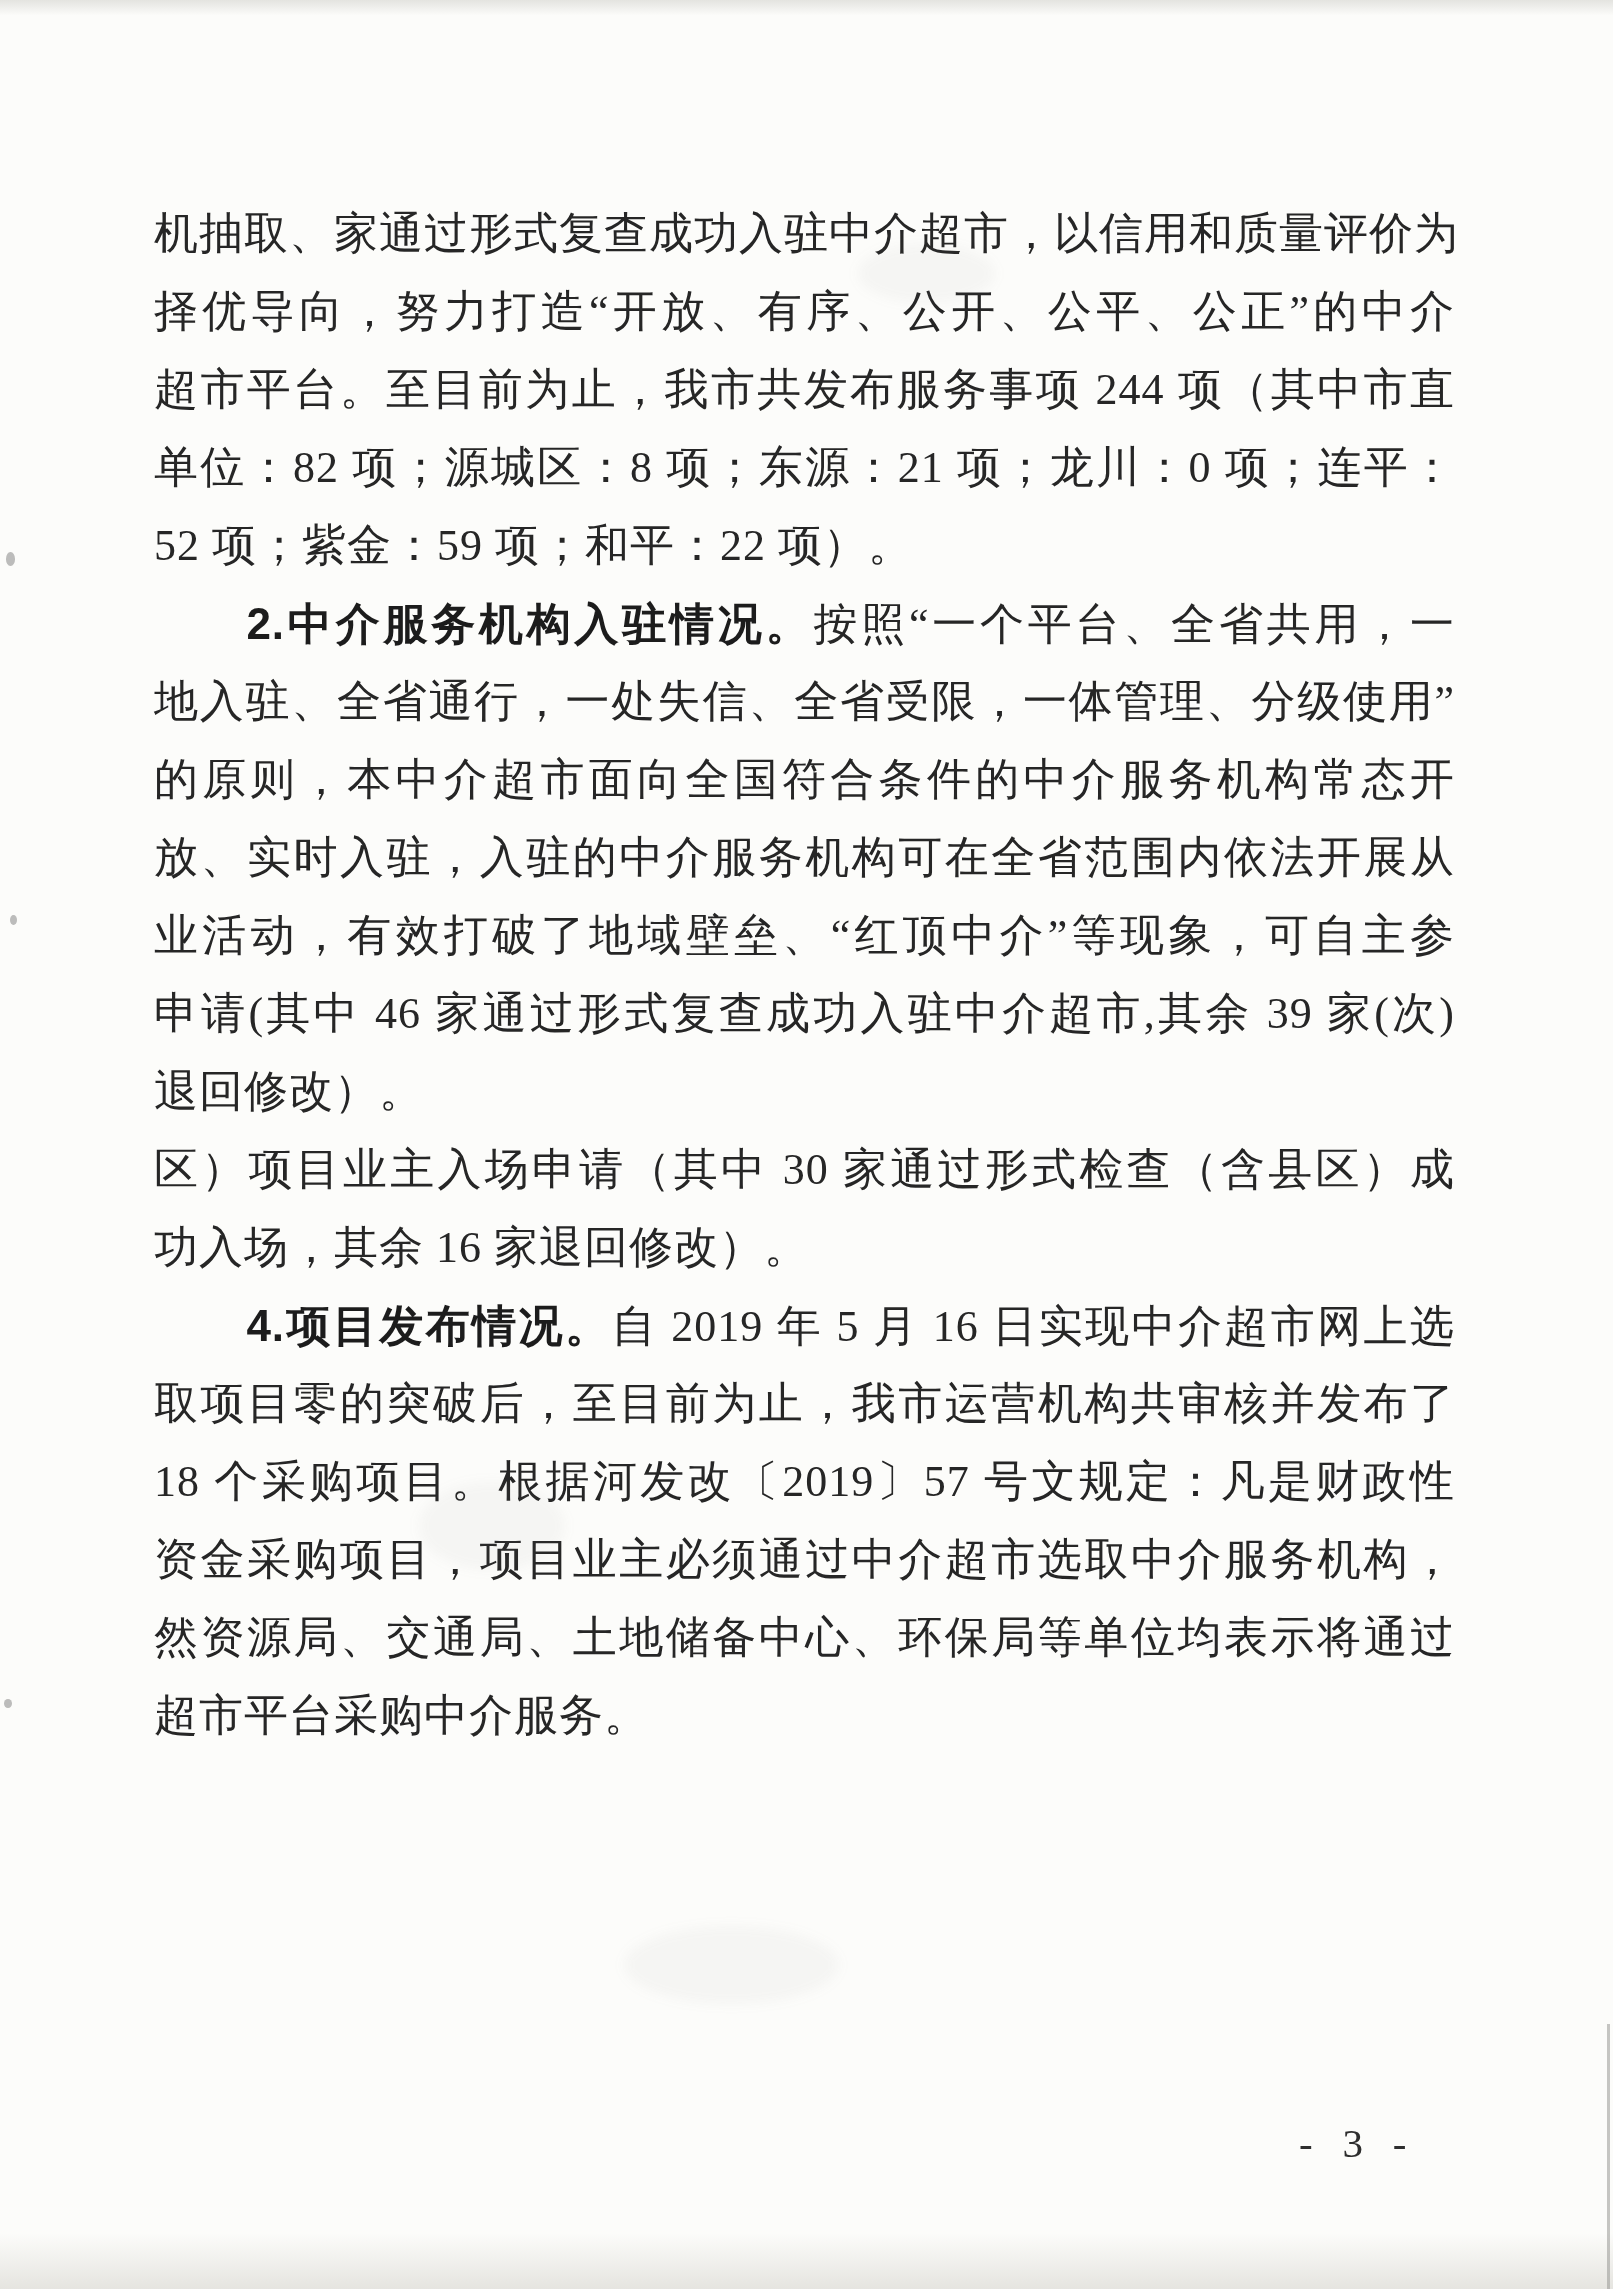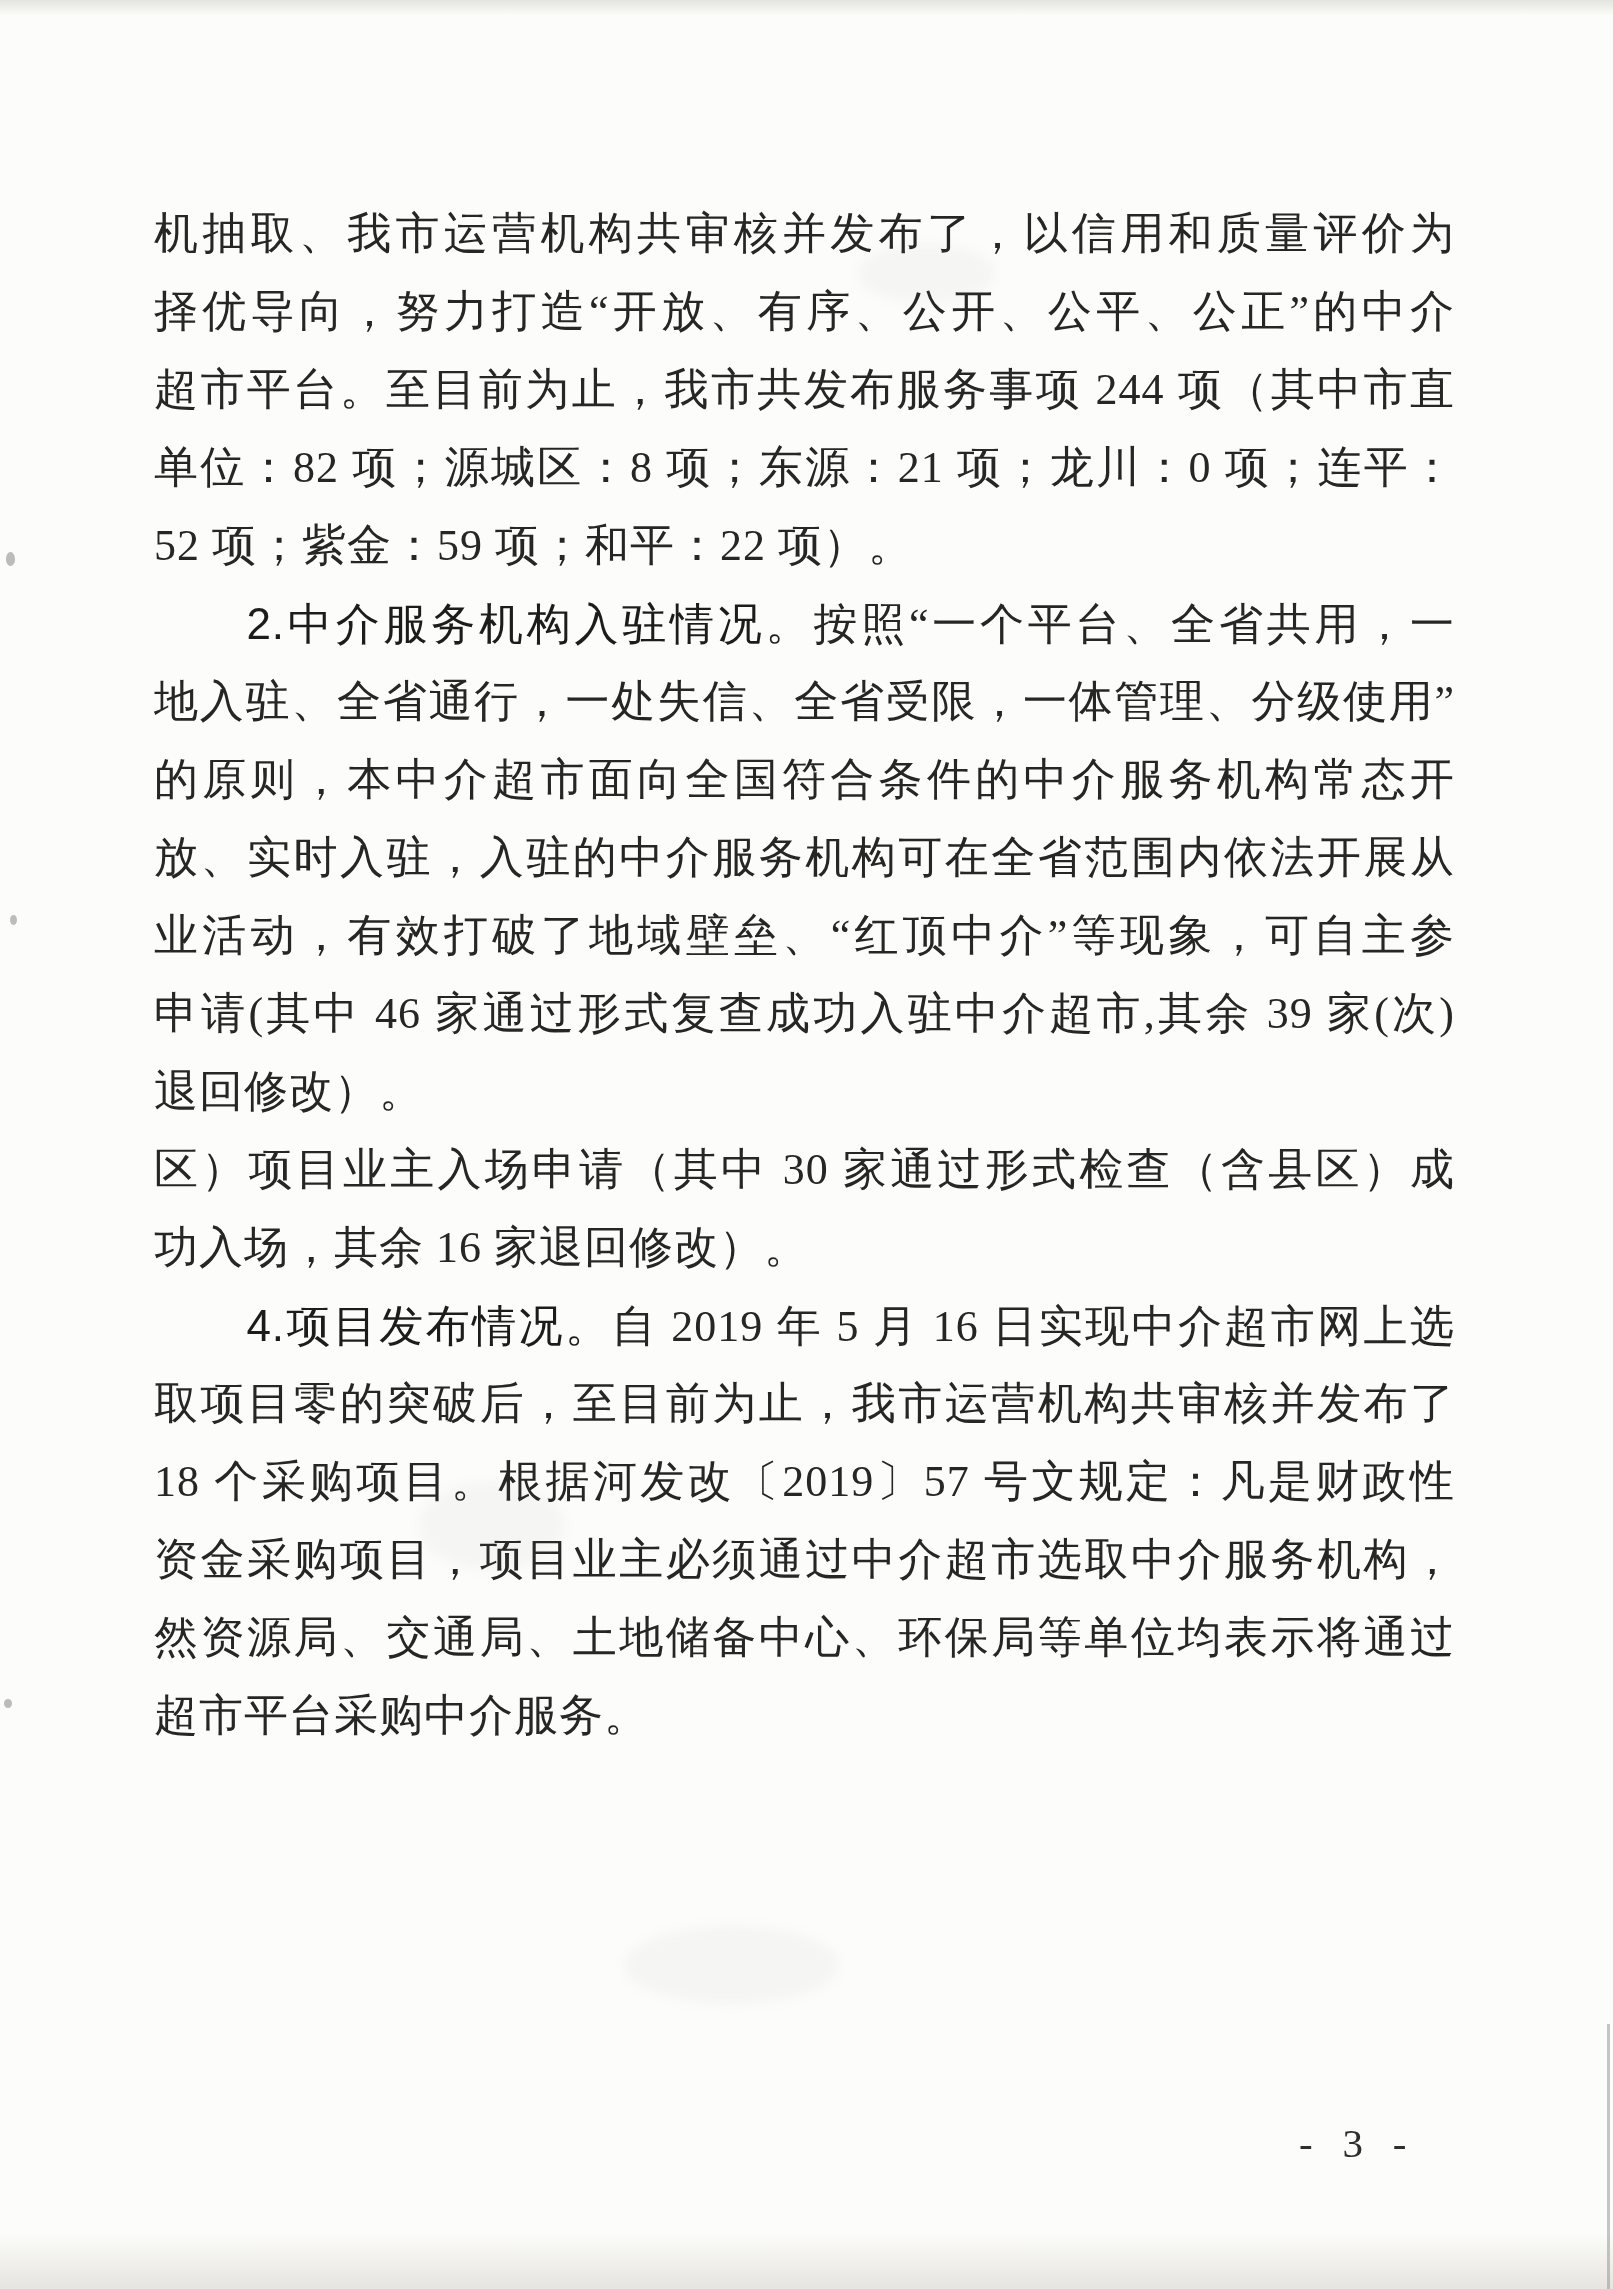--- a/index.html
+++ b/index.html
@@ -40,21 +40,21 @@
     white-space: nowrap;
     text-align: justify;
     text-align-last: justify;
   }
   .line.last {
     text-align: right;
     text-align-last: left;
   }
   .line.indent { text-indent: 2.1em; }
   .head {
-    font-weight: 400;
+    font-weight: 700;
     font-family: "Liberation Sans", sans-serif;
     color: #1c1c1c;
   }
   
   .page-number {
     position: absolute;
     left: 1299px;
     top: 2114px;
     font-size: 41px;
     line-height: 59px;
@@ -81,21 +81,21 @@
   .blotch.b2 { left: 624px;  top: 1926px; width: 215px; height: 78px; }
   .blotch.b3 { left: 858px;  top: 244px;  width: 137px; height: 59px; }
 </style>
 </head>
 <body>
 
 <div class="page">
 
   <div class="text-block">
       <div class="paragraph">
-        <div class="line"><span>机抽取、我市运营机构共审核并发布了，以信用和质量评价为</span></div>
+        <div class="line"><span>机抽取、家通过形式复查成功入驻中介超市，以信用和质量评价为</span></div>
         <div class="line"><span>择优导向，努力打造“开放、有序、公开、公平、公正”的中介</span></div>
         <div class="line"><span>超市平台。至目前为止，我市共发布服务事项 244 项（其中市直</span></div>
         <div class="line"><span>单位：82 项；源城区：8 项；东源：21 项；龙川：0 项；连平：</span></div>
         <div class="line last"><span>52 项；紫金：59 项；和平：22 项）。</span></div>
       </div>
       <div class="paragraph">
         <div class="line indent"><span class="head">2.中介服务机构入驻情况。</span><span>按照“一个平台、全省共用，一</span></div>
         <div class="line"><span>地入驻、全省通行，一处失信、全省受限，一体管理、分级使用”</span></div>
         <div class="line"><span>的原则，本中介超市面向全国符合条件的中介服务机构常态开</span></div>
         <div class="line"><span>放、实时入驻，入驻的中介服务机构可在全省范围内依法开展从</span></div>

